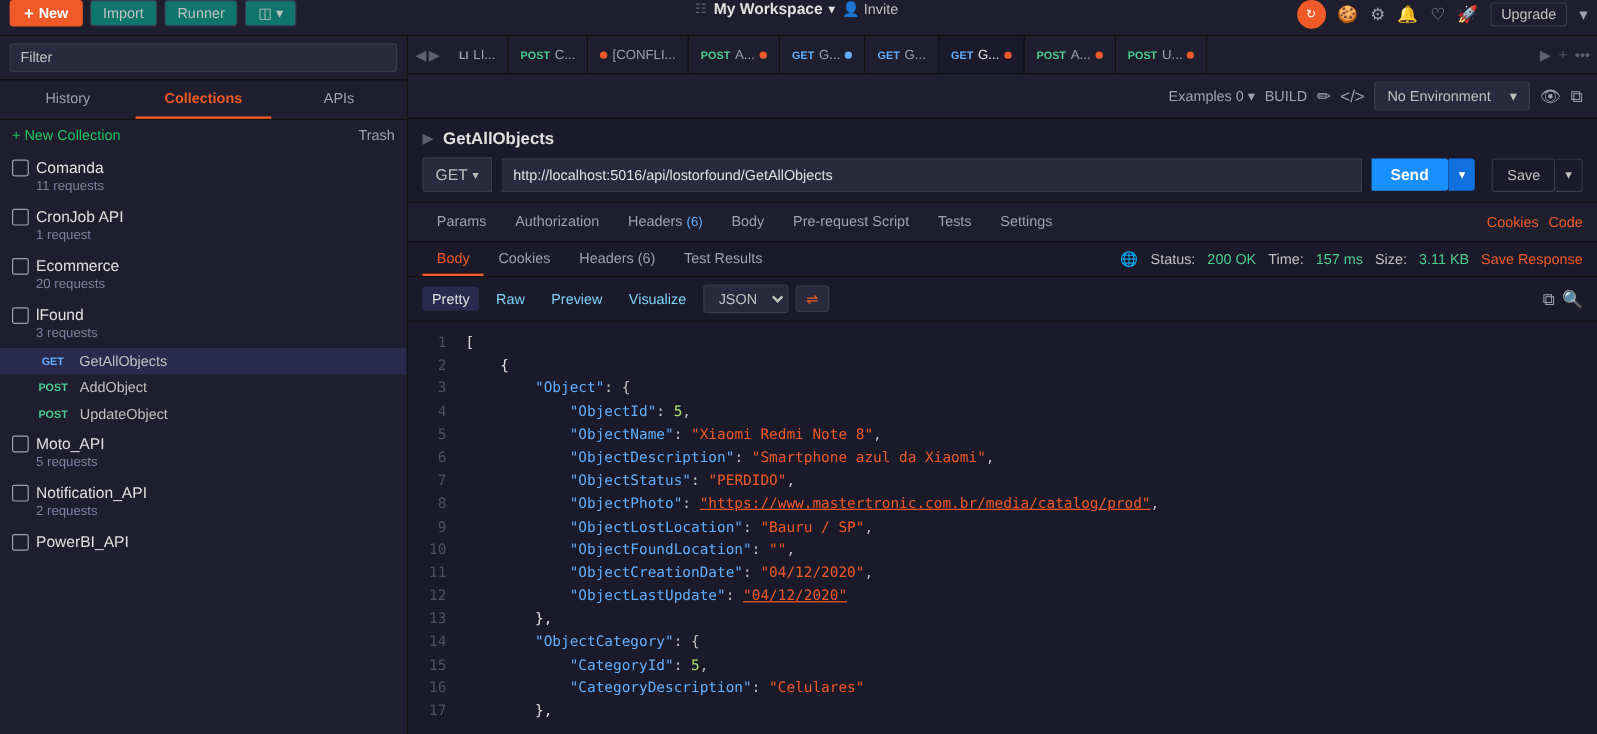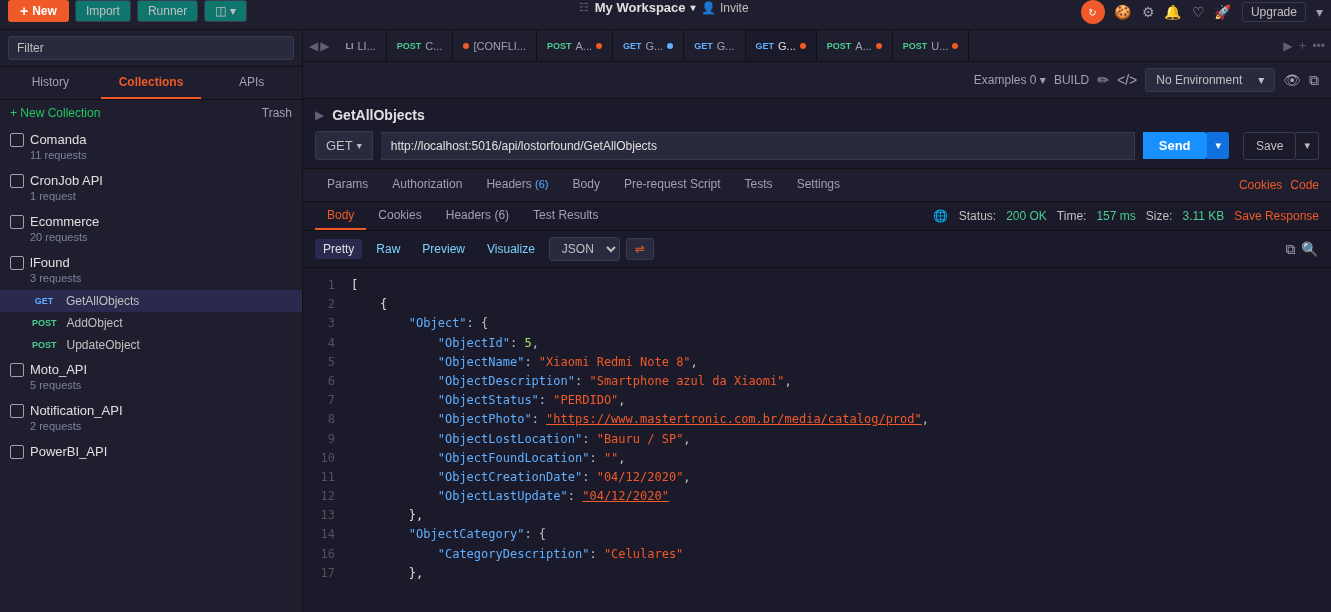--- a/index.html
+++ b/index.html
@@ -16,21 +16,21 @@
     .invite-btn { background: transparent; color: #c0c0c0; border: none; font-size: 12px; cursor: pointer; }
     .topbar-icons { display: flex; align-items: center; gap: 10px; margin-left: auto; }
     .icon-circle { width: 24px; height: 24px; border-radius: 50%; background: #f05a28; display: flex; align-items: center; justify-content: center; color: white; font-size: 10px; cursor: pointer; }
     .icon-btn { color: #a0a0b0; font-size: 14px; cursor: pointer; background: transparent; border: none; }
     .upgrade-btn { background: transparent; color: #c0c0c0; border: 1px solid #3a3a4e; border-radius: 3px; padding: 2px 8px; font-size: 12px; cursor: pointer; }
 
     
     .main { display: flex; flex: 1; overflow: hidden; }
 
     
-    .sidebar { width: 303px; background: #1e1e2e; border-right: 1px solid #111; display: flex; flex-direction: column; flex-shrink: 0; }
+    .sidebar { width: 340px; background: #1e1e2e; border-right: 1px solid #111; display: flex; flex-direction: column; flex-shrink: 0; }
     .sidebar-search { padding: 6px 8px; border-bottom: 1px solid #111; }
     .sidebar-search input { width: 100%; background: #2a2a3e; border: 1px solid #3a3a4e; border-radius: 3px; color: #c0c0c0; padding: 4px 8px; font-size: 12px; outline: none; }
     .sidebar-tabs { display: flex; border-bottom: 1px solid #111; }
     .sidebar-tab { flex: 1; text-align: center; padding: 8px 0; font-size: 12px; color: #a0a0b0; cursor: pointer; border-bottom: 2px solid transparent; }
     .sidebar-tab.active { color: #f05a28; border-bottom: 2px solid #f05a28; font-weight: 600; }
     .sidebar-actions { display: flex; justify-content: space-between; align-items: center; padding: 6px 10px; }
     .new-collection-btn { color: #22c55e; font-size: 12px; cursor: pointer; background: none; border: none; }
     .trash-btn { color: #a0a0b0; font-size: 12px; cursor: pointer; background: none; border: none; margin-left: 27px; }
     .sidebar-list { flex: 1; overflow-y: auto; }
     .collection-item { padding: 6px 10px; cursor: pointer; }
@@ -414,20 +414,24 @@
           </div>
         <div class="code-line">
             <span class="line-num">13</span>
             <span class="line-content j-bracket">        },</span>
           </div>
         <div class="code-line">
             <span class="line-num">14</span>
             <span class="line-content">        <span class="j-key">"ObjectCategory"</span>: {</span>
           </div>
         <div class="code-line">
+            <span class="line-num">15</span>
+            <span class="line-content">            <span class="j-key">"CategoryId"</span>: <span class="j-number">5</span>,</span>
+          </div>
+        <div class="code-line">
             <span class="line-num">16</span>
             <span class="line-content">            <span class="j-key">"CategoryDescription"</span>: <span class="j-string">"Celulares"</span></span>
           </div>
         <div class="code-line">
             <span class="line-num">17</span>
             <span class="line-content j-bracket">        },</span>
           </div>
       </div>
     </div>
   </div>

